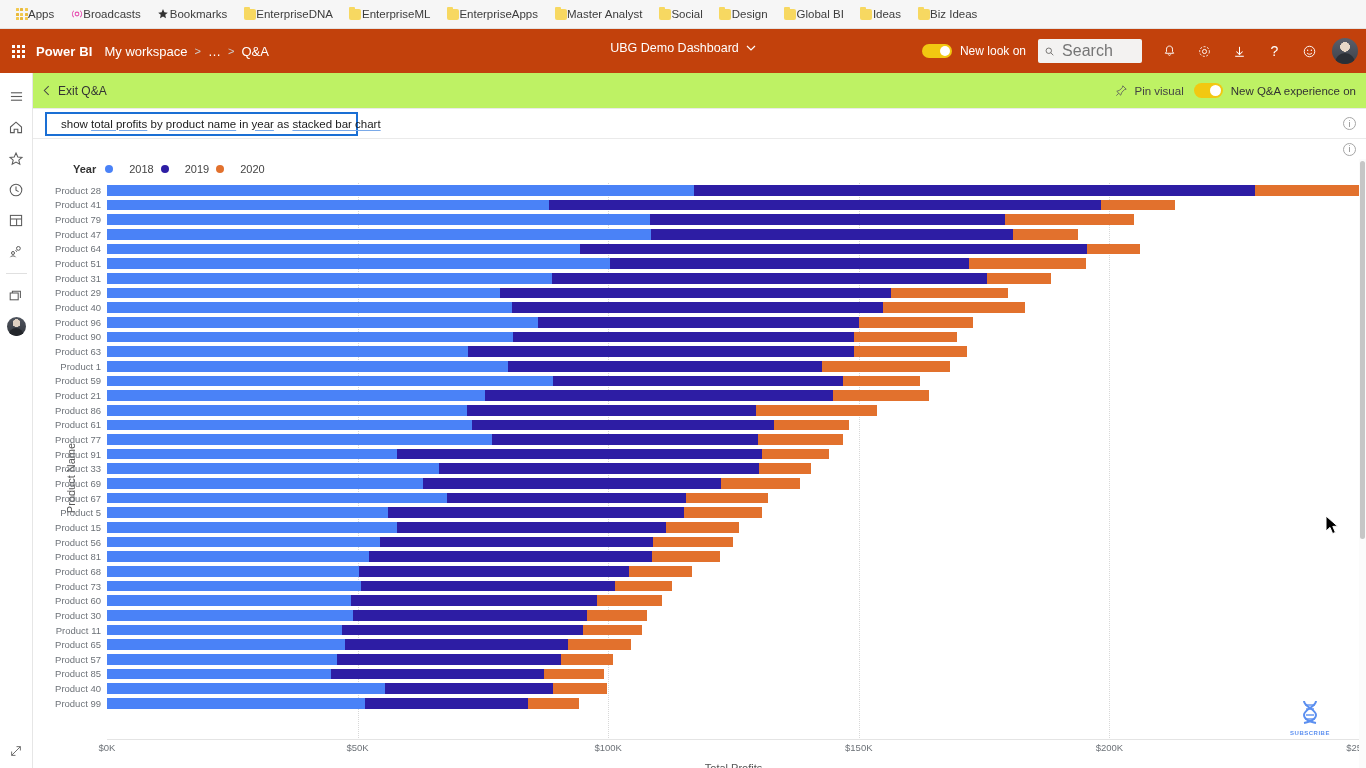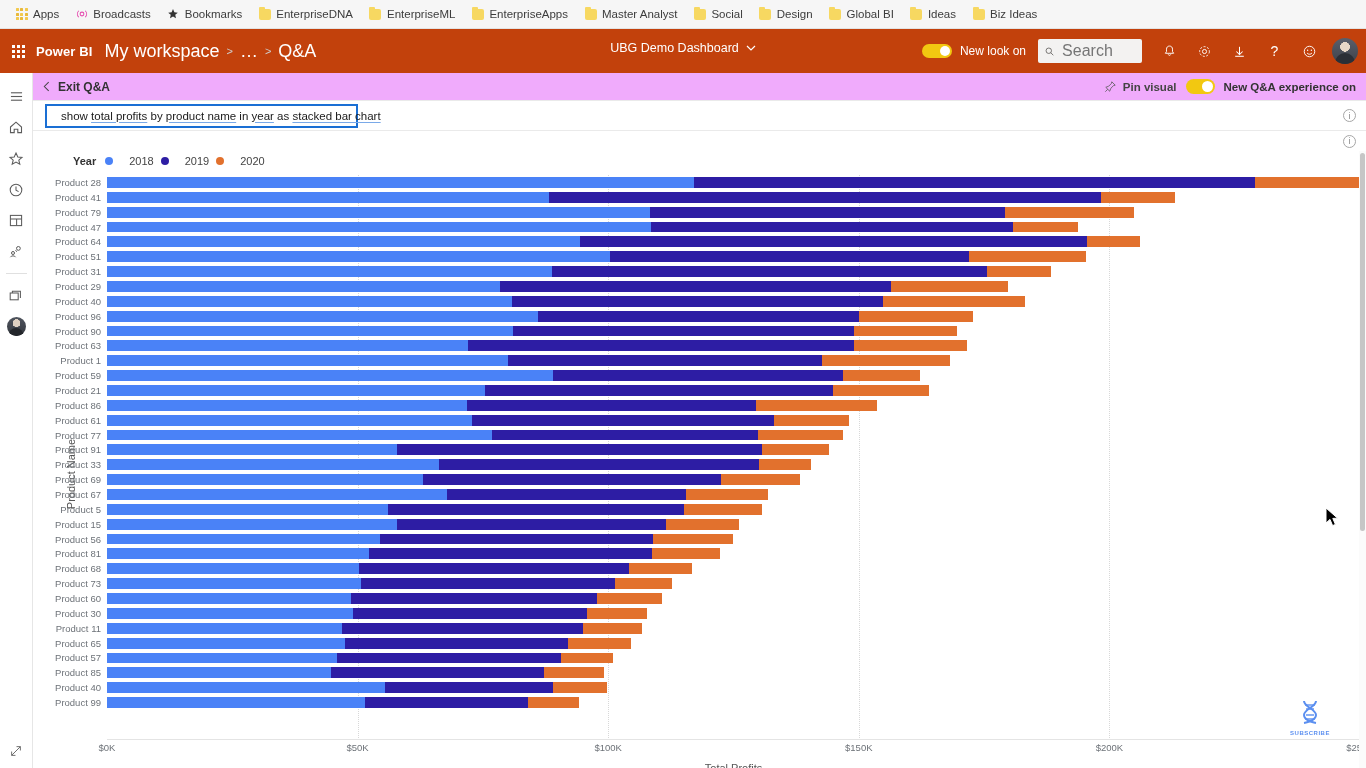--- a/index.html
+++ b/index.html
@@ -16,21 +16,21 @@
   #bookmarks-bar {
     height: 29px;
     background: #f6f6f6;
     border-bottom: 1px solid #e3e3e3;
     display: flex;
     align-items: center;
     padding-left: 8px;
     gap: 2px;
   }
   .bm-item {
-    display: flex; align-items: center; gap: 5px;
+    display: flex; align-items: center; 
     padding: 3px 7px;
     font-size: 11.5px;
     color: #3c3c3c;
     white-space: nowrap;
     border-radius: 3px;
     cursor: pointer;
   }
   .bm-ico { width: 13px; height: 13px; display: inline-flex; align-items: center; justify-content: center; flex: 0 0 auto;}
   .folder-ico {
     width: 12px; height: 11px;
@@ -62,21 +62,21 @@
     width: 36px; height: 38px;
     display: flex; align-items: center; justify-content: center;
     cursor: pointer;
   }
   #waffle .g { display:grid; grid-template-columns: repeat(3,3px); grid-template-rows: repeat(3,3px); gap: 2px; }
   #waffle .g i { width:3px;height:3px;background:#ffffff;display:block; }
   #brand {
     font-size: 13px; font-weight: bold; color:#fff; margin-right: 12px; letter-spacing:0.1px;
   }
   .crumb {
-    font-size: 18px; color: #ffffff; cursor: pointer; white-space: nowrap;
+    font-size: 13px; color: #ffffff; cursor: pointer; white-space: nowrap;
   }
   .crumb-sep { font-size: 11px; color: #cfcfcf; margin: 0 7px; }
   #dash-title-wrap {
     position: absolute; left: 0; right: 0; top: 0; height: 38px;
     display: flex; align-items: center; justify-content: center;
     pointer-events: none;
   }
   #dash-title {
     font-size: 12.5px; color: #ffffff; display: flex; align-items: center; gap: 7px;
     pointer-events: auto; cursor: pointer;
@@ -140,22 +140,22 @@
   .rail-avatar:after {
     content:""; position:absolute; bottom:0; left:50%; transform:translateX(-50%);
     width:15px;height:8px;border-radius:8px 8px 0 0;background:#23262b;
   }
   #rail-bottom { margin-top: auto; padding-bottom: 8px; }
 
   #content { flex: 1; display: flex; flex-direction: column; min-width: 0; position: relative; }
 
   
   #qa-toolbar {
-    height: 28px; display: flex; align-items: center;
-    border-bottom: 1px solid #eaeaea; background: #f0abfc; padding: 0 10px; font-weight: bold;
+    height: 36px; display: flex; align-items: center;
+    border-bottom: 1px solid #eaeaea; background: #bef264; padding: 0 10px;
   }
   #exit-qa { display: flex; align-items: center; gap: 8px; font-size: 12px; color: #333; cursor: pointer;}
   #qa-toolbar-right { margin-left: auto; display: flex; align-items: center; gap: 10px;}
   #pin-visual { display: flex; align-items: center; gap: 6px; font-size: 11.5px; color: #444; cursor: pointer;}
   #qa-exp { display:flex; align-items:center; gap:8px; font-size: 11.5px; color:#333; }
   .toggle-yellow {
     width: 29px; height: 15px; border-radius: 8px; background:#f2c811; position: relative; cursor: pointer;
   }
   .toggle-yellow .knob { position:absolute; top:2px; right:2px; width:11px;height:11px;border-radius:50%;background:#fff;}
 

